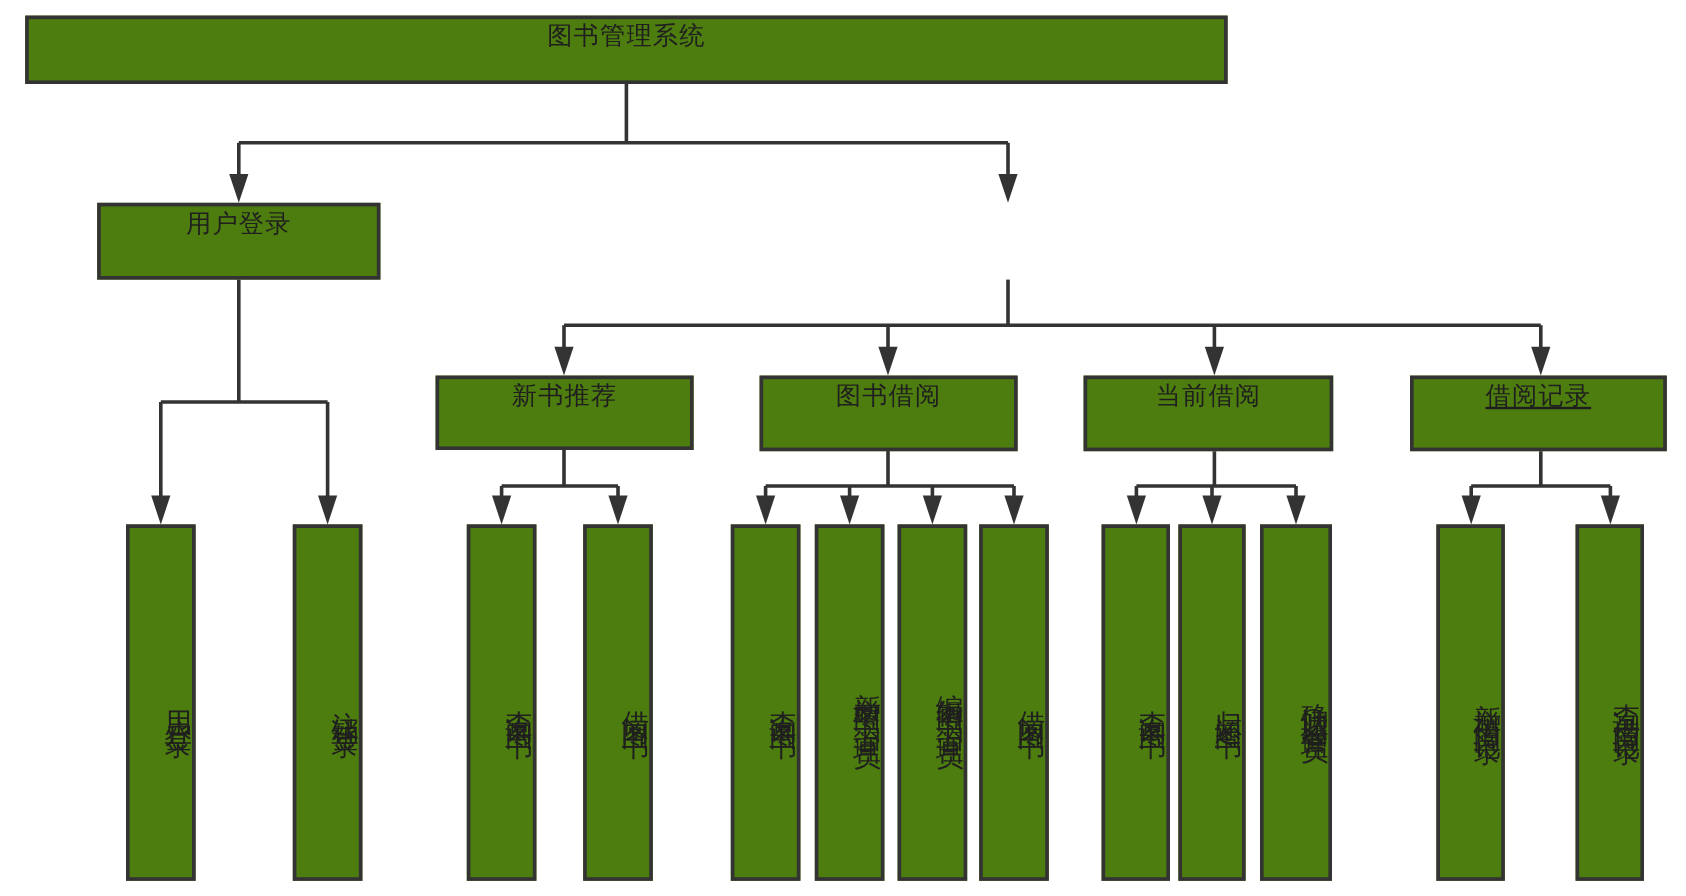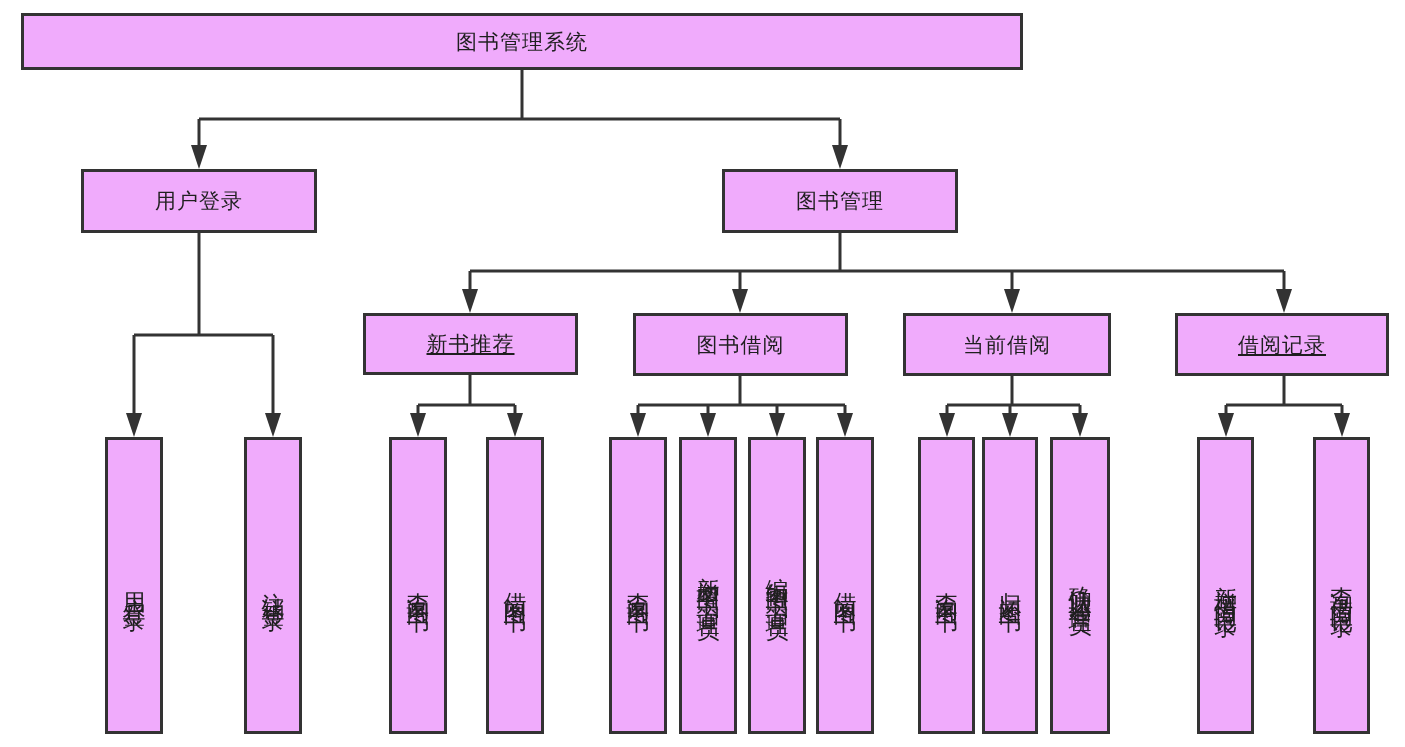--- a/index.html
+++ b/index.html
@@ -18,44 +18,43 @@
   #connector-layer {
     position: absolute;
     left: 0; top: 0;
     width: 1405px; height: 747px;
     pointer-events: none;
   }
   .node {
     position: absolute;
     box-sizing: border-box;
     border: 3px solid #333333;
-    background: #f0abfc;
+    background: #4d7c0f;
     display: flex;
-    align-items: center;
     justify-content: center;
     color: #1f1f1f;
     font-size: 21px;
     letter-spacing: 1px;
     white-space: nowrap;
   }
   .leaf {
     writing-mode: vertical-rl;
     text-orientation: mixed;
     font-size: 23px;
     letter-spacing: 6px;
     line-height: 1;
   }
   .leaf span {
     display: inline-block;
   }
   
   #node-root            { left: 21px;   top: 13px;  width: 1002px; height: 57px; }
   #node-user-login      { left: 81px;   top: 169px; width: 236px;  height: 64px; }
   #node-book-management { left: 722px;  top: 169px; width: 236px;  height: 64px; }
-  #node-new-book-recommend { left: 363px;  top: 313px; width: 215px; height: 62px; text-decoration: underline; }
+  #node-new-book-recommend { left: 363px;  top: 313px; width: 215px; height: 62px; }
   #node-book-borrow        { left: 633px;  top: 313px; width: 215px; height: 63px; }
   #node-current-borrow     { left: 903px;  top: 313px; width: 208px; height: 63px; }
   #node-borrow-records     { left: 1175px; top: 313px; width: 214px; height: 63px; text-decoration: underline; }
   #leaf-user-login   { left: 105px;  top: 437px; width: 58px; height: 297px; }
   #leaf-logout       { left: 244px;  top: 437px; width: 58px; height: 297px; }
   #leaf-nb-query     { left: 389px;  top: 437px; width: 58px; height: 297px; }
   #leaf-nb-borrow    { left: 486px;  top: 437px; width: 58px; height: 297px; }
   #leaf-bb-query     { left: 609px;  top: 437px; width: 58px; height: 297px; }
   #leaf-bb-add       { left: 679px;  top: 437px; width: 58px; height: 297px; }
   #leaf-bb-edit      { left: 748px;  top: 437px; width: 58px; height: 297px; }
@@ -158,23 +157,20 @@
     </g>
   </svg>
 
   <div class="node" id="node-root">
     <span>图书管理系统</span>
   </div>
 
   <div class="node" id="node-user-login">
     <span>用户登录</span>
   </div>
-  <div class="node" id="node-book-management">
-    <span>图书管理</span>
-  </div>
 
   <div class="node" id="node-new-book-recommend">
     <span>新书推荐</span>
   </div>
   <div class="node" id="node-book-borrow">
     <span>图书借阅</span>
   </div>
   <div class="node" id="node-current-borrow">
     <span>当前借阅</span>
   </div>

